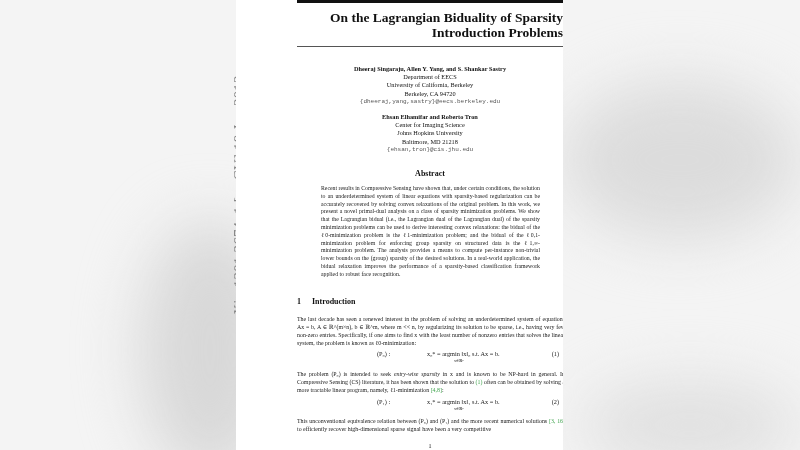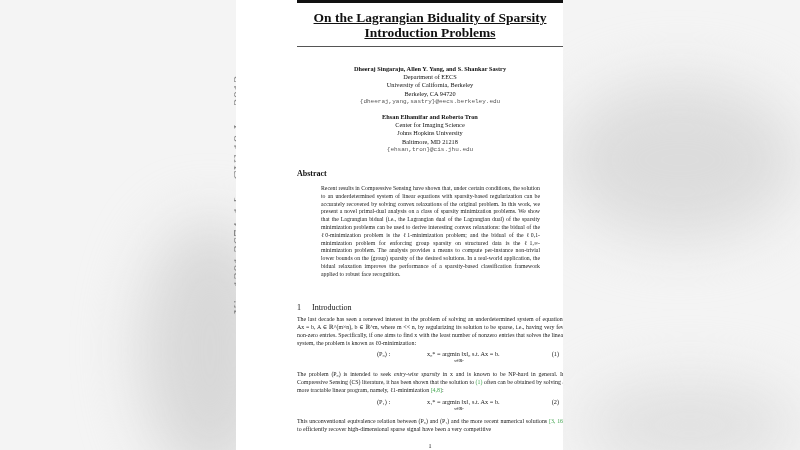--- a/index.html
+++ b/index.html
@@ -18,38 +18,38 @@
     position: absolute; left: 228px; top: 88px; width: 22px; height: 225px;
   }
   .arxiv-stamp span {
     position: absolute; left: 50%; top: 50%;
     transform: translate(-50%, -50%) rotate(-90deg);
     white-space: nowrap; font-size: 15px; color: #888; letter-spacing: 0.2px;
   }
   .top-rule { position: absolute; left: 61px; right: 0; top: 0; height: 3px; background: #111; }
   .title-rule { position: absolute; left: 61px; right: 0; top: 46px; height: 1px; background: #555; }
   .title {
-    position: absolute; left: 61px; right: 0; top: 10px; text-align: center;
-    font-weight: bold; font-size: 13.5px; line-height: 15px; text-decoration: underline;
+    position: absolute; left: 61px; right: 0; top: 10px; text-align: right;
+    font-weight: bold; font-size: 13.5px; line-height: 15px;
   }
   .authors {
     position: absolute; left: 61px; right: 0; text-align: center; font-size: 6.3px; line-height: 8.2px;
   }
   .authors .names { font-weight: bold; }
   .authors .email { font-family: "Liberation Mono", "DejaVu Sans Mono", monospace; font-size: 6px; color: #555; }
   .abstract-title {
-    position: absolute; left: 61px; right: 0; top: 169px; 
+    position: absolute; left: 61px; right: 0; top: 169px; text-align: center;
     font-weight: bold; font-size: 8px;
   }
   .abstract {
     position: absolute; left: 85px; width: 219px; top: 185px;
     font-size: 5.8px; line-height: 7.8px; text-align: justify; color: #222;
   }
   .section-heading {
-    position: absolute; left: 61px; top: 297px; font-weight: normal; font-size: 8px; margin-top: 6px;
+    position: absolute; left: 61px; top: 297px; font-weight: bold; font-size: 8px;
   }
   .section-heading .num { display: inline-block; width: 13px; }
   .body-text {
     position: absolute; left: 61px; right: -2px; font-size: 5.9px; line-height: 7.9px;
     text-align: justify; color: #222;
   }
   .equation {
     position: absolute; left: 61px; right: 0; font-size: 6.3px; color: #222;
   }
   .equation .label { position: absolute; left: 80px; }

